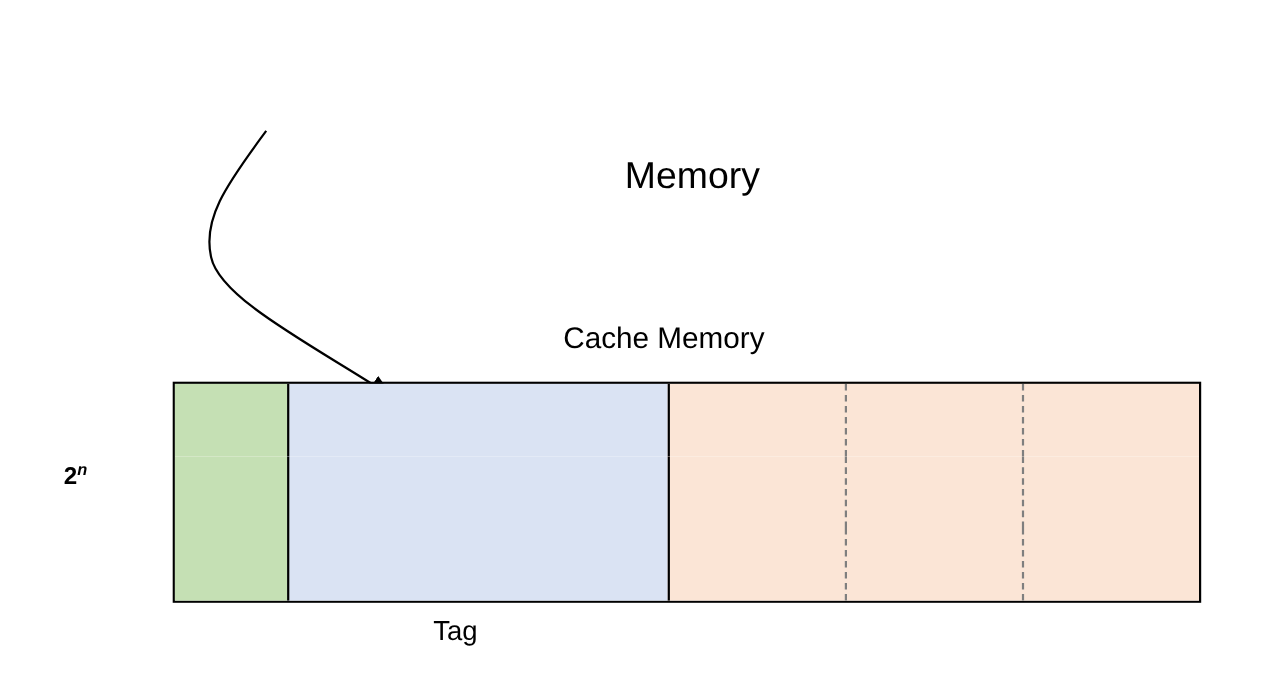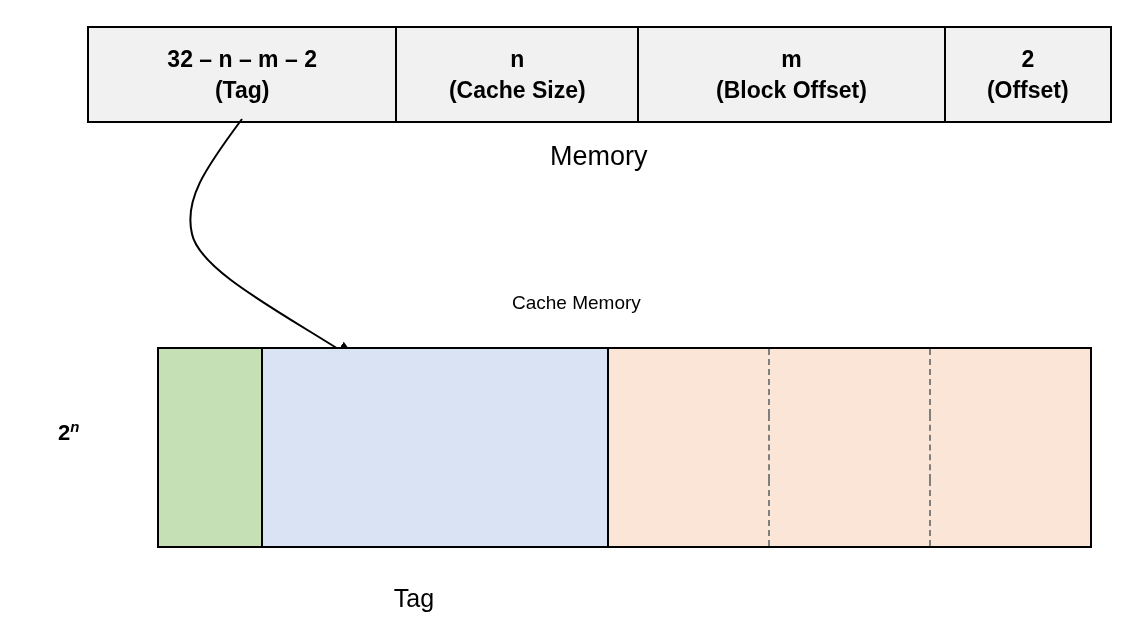--- a/index.html
+++ b/index.html
@@ -33,34 +33,34 @@
     font-weight:bold;font-size:23px;line-height:1.32;
     text-align:center;
   }
   .mem-cell + .mem-cell{border-left:2px solid var(--border);}
   .mem-cell.c0{width:30.0%;}
   .mem-cell.c1{width:23.7%;}
   .mem-cell.c2{width:30.0%;}
   .mem-cell.c3{width:16.3%;}
 
   .memory-label{
-    position:absolute;left:550px;top:141px;
-    font-size:27px;
+    position:absolute;left:568px;top:141px;
+    font-size:34px;
   }
 
   
   .arrow-layer{
     position:absolute;left:0;top:0;width:1148px;height:618px;
     pointer-events:none;
   }
 
   
   .cache-title{
     position:absolute;left:512px;top:292px;
-    font-size:19px;
+    font-size:27px;
   }
   .cache-table{
     position:absolute;left:157px;top:347px;width:935px;height:201px;
     box-sizing:border-box;border:2px solid var(--border);
     display:grid;
     grid-template-columns:102px 346px 1fr;
     grid-template-rows:repeat(3,1fr);
   }
   .cell{box-sizing:border-box;}
   .cell.valid{background:var(--valid-fill);}
@@ -76,48 +76,30 @@
     font-size:22px;font-weight:bold;
   }
   .rows-label sup, .block-exp{
     font-size:0.68em;font-style:italic;font-weight:bold;
   }
   .col-label{
     position:absolute;top:560px;
     font-size:25px;text-align:center;
   }
   .col-label.valid-l{left:157px;width:104px;}
-  .col-label.tag-l{left:241px;width:346px;margin-top:24px;}
+  .col-label.tag-l{left:241px;width:346px;}
   .col-label.block-l{left:607px;width:485px;}
   .block-base{font-weight:bold;}
   sup{line-height:0;}
 </style>
 </head>
 <body>
 
 <div class="canvas">
 
-  <div class="memory-bar">
-    <div class="mem-cell c0">
-      <span>32 – n – m – 2</span>
-      <span>(Tag)</span>
-    </div>
-    <div class="mem-cell c1">
-      <span>n</span>
-      <span>(Cache Size)</span>
-    </div>
-    <div class="mem-cell c2">
-      <span>m</span>
-      <span>(Block Offset)</span>
-    </div>
-    <div class="mem-cell c3">
-      <span>2</span>
-      <span>(Offset)</span>
-    </div>
-  </div>
 
   <div class="memory-label">Memory</div>
 
   <svg class="arrow-layer" width="1148" height="618" viewBox="0 0 1148 618">
     <defs>
       <marker id="arrowhead" markerWidth="12" markerHeight="10" refX="9" refY="4.5" orient="auto">
         <path d="M0,0 L11,4.5 L0,9 z" fill="#000"></path>
       </marker>
     </defs>
     <path d="M 242 119 C 204 170 184 200 192 234 C 200 271 281 312 354 359" fill="none" stroke="#000" stroke-width="2" marker-end="url(#arrowhead)"></path>

